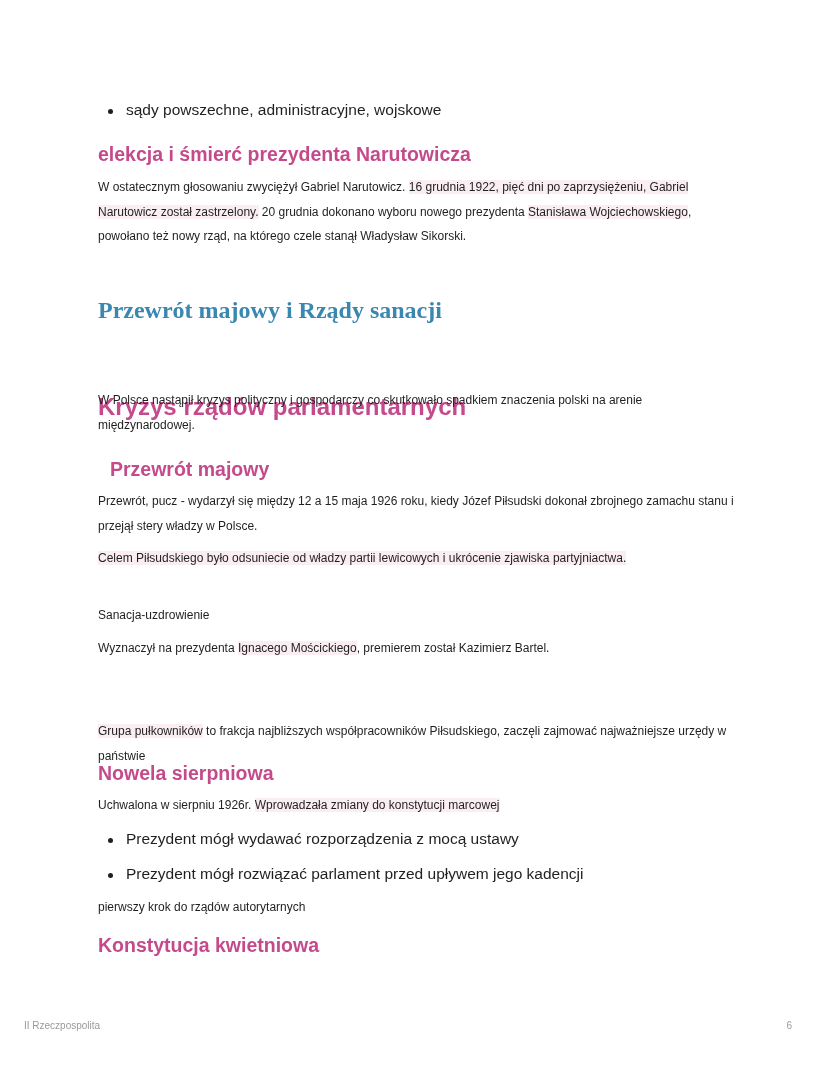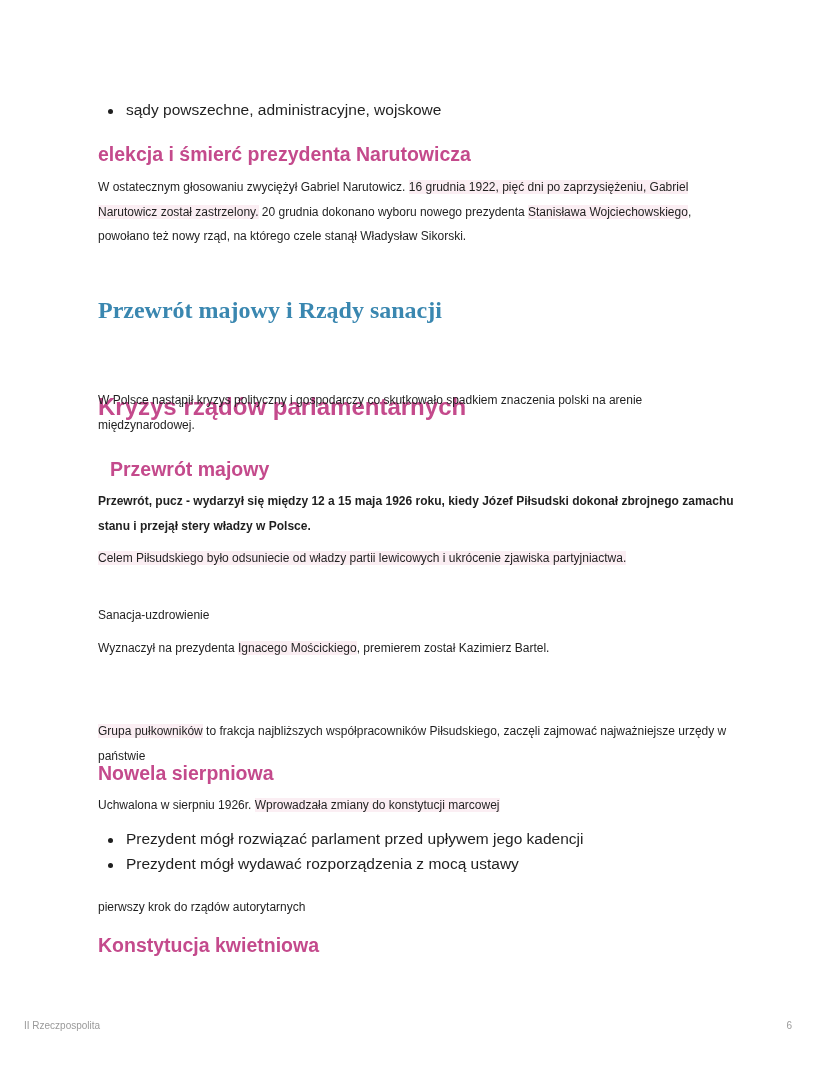--- a/index.html
+++ b/index.html
@@ -35,31 +35,31 @@
 
   <h3 class="h3 abs" style="top:141px;">elekcja i śmierć prezydenta Narutowicza</h3>
   <p class="p abs" style="top:175px;"><span>W ostatecznym głosowaniu zwyciężył Gabriel Narutowicz. </span><span class="hl">16 grudnia 1922, pięć dni po zaprzysiężeniu, Gabriel Narutowicz został zastrzelony.</span><span> 20 grudnia dokonano wyboru nowego prezydenta </span><span class="hl">Stanisława Wojciechowskiego</span><span>, powołano też nowy rząd, na którego czele stanął Władysław Sikorski.</span></p>
 
   <h2 class="h2blue abs" style="top:294px;font-family:Liberation Serif, serif;">Przewrót majowy i Rządy sanacji</h2>
 
   <h2 class="h2pink abs" style="top:347px;margin-top:44px;">Kryzys rządów parlamentarnych</h2>
   <p class="p abs" style="top:388px;">W Polsce nastąpił kryzys polityczny i gospodarczy co skutkowało spadkiem znaczenia polski na arenie międzynarodowej.</p>
 
   <h3 class="h3 abs" style="top:456px;margin-left:12px;">Przewrót majowy</h3>
-  <p class="p abs" style="top:489px;font-weight:bold;">Przewrót, pucz - wydarzył się między 12 a 15 maja 1926 roku, kiedy Józef Piłsudski dokonał zbrojnego zamachu stanu i przejął stery władzy w Polsce.</p>
+  <p class="p abs" style="top:489px;">Przewrót, pucz - wydarzył się między 12 a 15 maja 1926 roku, kiedy Józef Piłsudski dokonał zbrojnego zamachu stanu i przejął stery władzy w Polsce.</p>
   <p class="p abs" style="top:546px;"><span class="hl">Celem Piłsudskiego było odsuniecie od władzy partii lewicowych i ukrócenie zjawiska partyjniactwa.</span></p>
   <p class="p abs" style="top:603px;">Sanacja-uzdrowienie</p>
   <p class="p abs" style="top:636px;"><span>Wyznaczył na prezydenta </span><span class="hl">Ignacego Mościckiego</span><span>, premierem został Kazimierz Bartel.</span></p>
   <p class="p abs" style="top:692px;margin-top:27px;"><span class="hl">Grupa pułkowników</span><span> to frakcja najbliższych współpracowników Piłsudskiego, zaczęli zajmować najważniejsze urzędy w państwie</span></p>
 
   <h3 class="h3 abs" style="top:760px;">Nowela sierpniowa</h3>
   <p class="p abs" style="top:793px;"><span>Uchwalona w sierpniu 1926r. </span><span class="hl">Wprowadzała zmiany do konstytucji marcowej</span></p>
   <ul class="bullets abs" style="top:827px;">
+    <li style="margin-bottom:10px;">Prezydent mógł wydawać rozporządzenia z mocą ustawy</li>
     <li>Prezydent mógł rozwiązać parlament przed upływem jego kadencji</li>
-    <li style="margin-bottom:10px;">Prezydent mógł wydawać rozporządzenia z mocą ustawy</li>
   </ul>
   <p class="p abs" style="top:895px;">pierwszy krok do rządów autorytarnych</p>
 
   <h3 class="h3 abs" style="top:932px;">Konstytucja kwietniowa</h3>
 </div>
 
 <div class="footer-left">II Rzeczpospolita</div>
 <div class="footer-right">6</div>
 
 </body></html>

